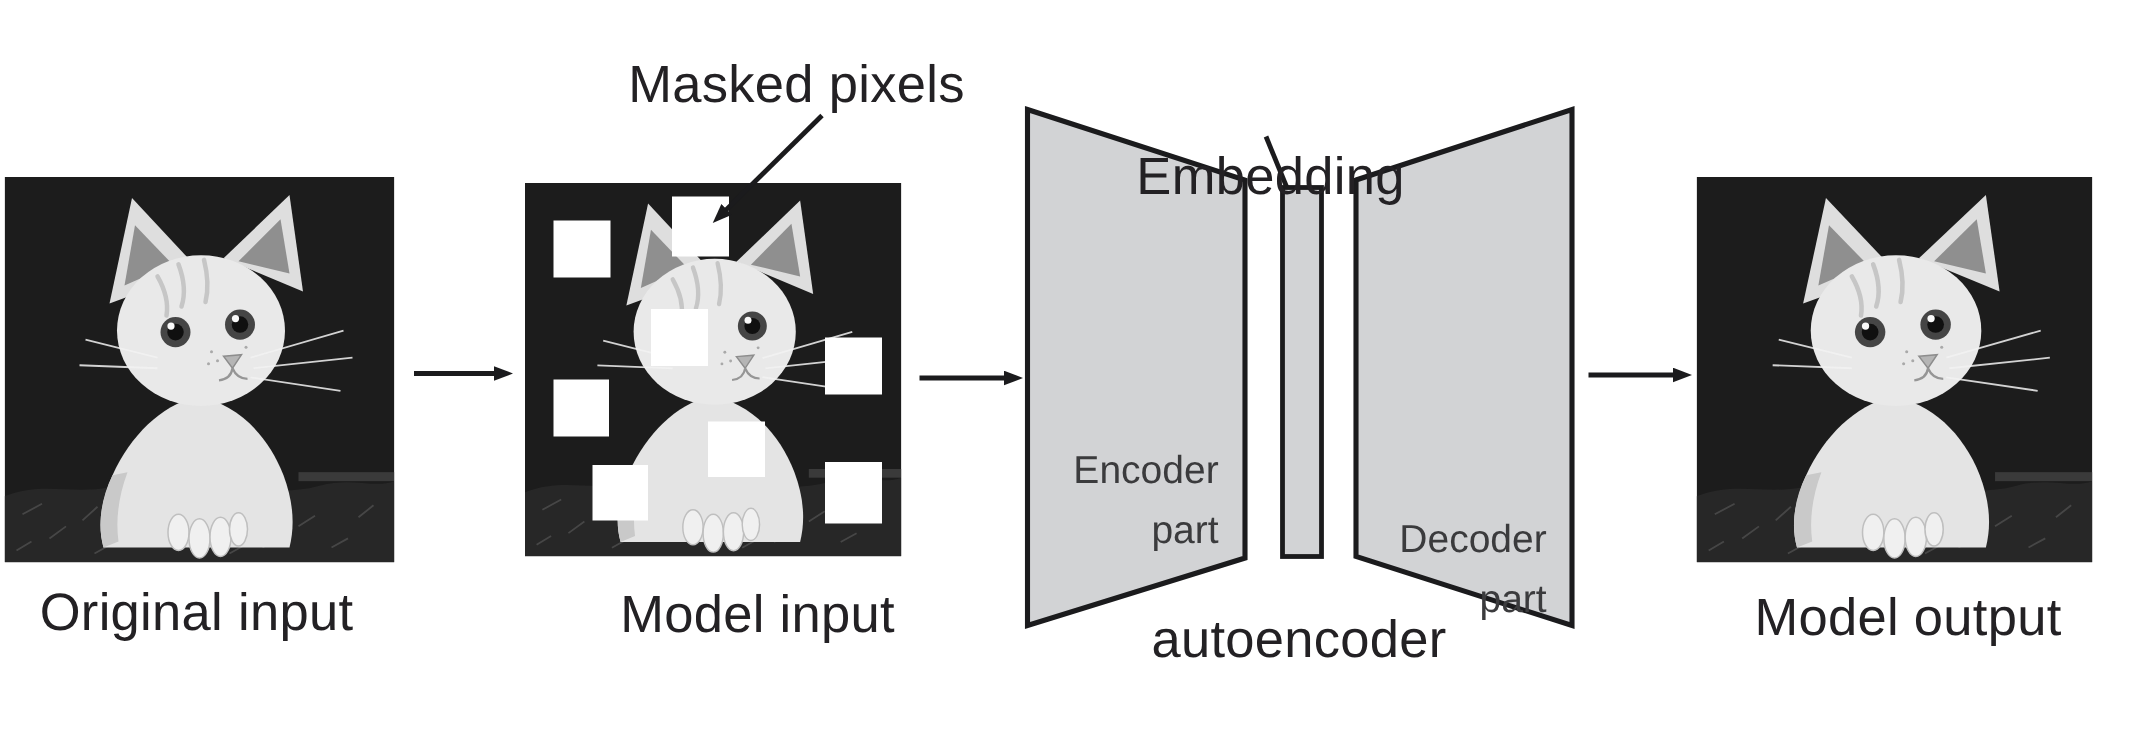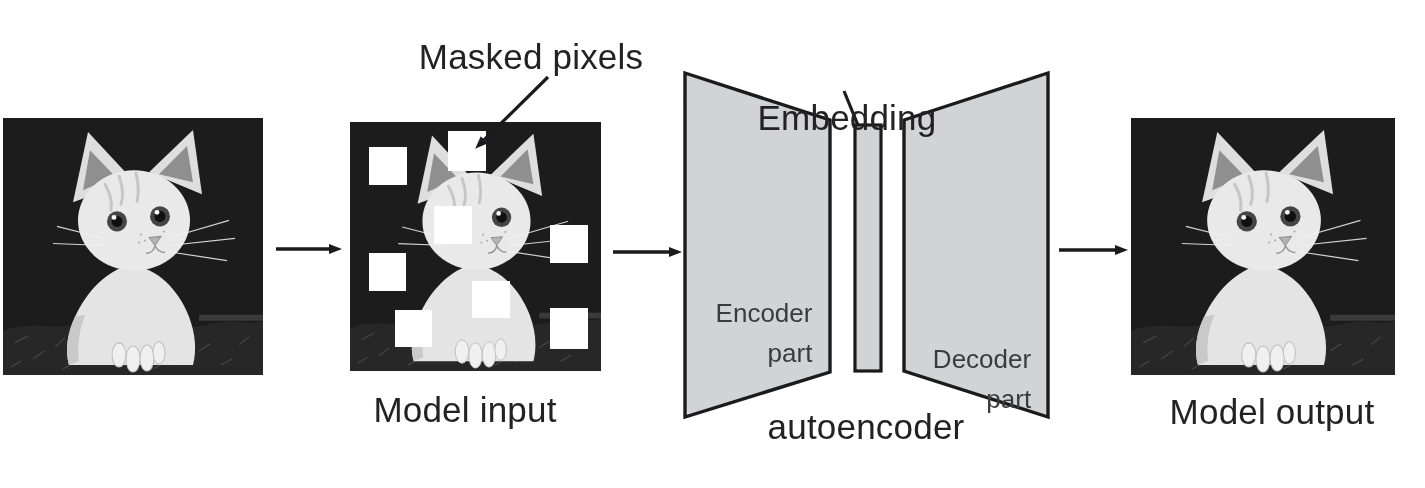--- a/index.html
+++ b/index.html
@@ -149,21 +149,22 @@
     <line x1="1059" y1="250" x2="1117" y2="250" stroke="var(--arrow-color)" stroke-width="3.4" marker-end="url(#ah)"></line>
 
     <line x1="548" y1="77" x2="483" y2="141" stroke="var(--arrow-color)" stroke-width="3.2" marker-end="url(#ah)"></line>
     <line x1="844" y1="91" x2="862" y2="135" stroke="var(--arrow-color)" stroke-width="3.2" marker-end="url(#ah)"></line>
 
     <polygon points="685,73 830,120 830,372 685,417" fill="var(--shape-fill)" stroke="var(--shape-stroke)" stroke-width="3.4"></polygon>
     <rect x="855" y="125" width="26" height="246" fill="var(--shape-fill)" stroke="var(--shape-stroke)" stroke-width="3.2"></rect>
     <polygon points="904,120 1048,73 1048,417 904,371" fill="var(--shape-fill)" stroke="var(--shape-stroke)" stroke-width="3.4"></polygon>
   </svg>
 
-  <div class="label" style="left:465px;top:390px;">Model input</div>
+  <div class="label" style="left:131px;top:389px;">Original input</div>
+  <div class="label" style="left:505px;top:390px;">Model input</div>
   <div class="label" style="left:531px;top:37px;">Masked pixels</div>
 
   <div class="label" style="left:1272px;top:392px;">Model output</div>
   <div class="label" style="left:847px;top:54px;margin-top:44px;">Embedding</div>
 
   <div class="part-label" style="left:764px;top:293px;">
     <span>Encoder</span>
     <span>part</span>
   </div>
   <div class="part-label" style="left:982px;top:293px;margin-top:46px;">

